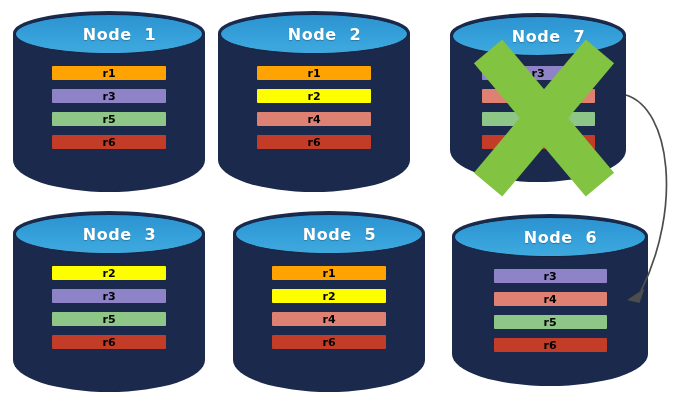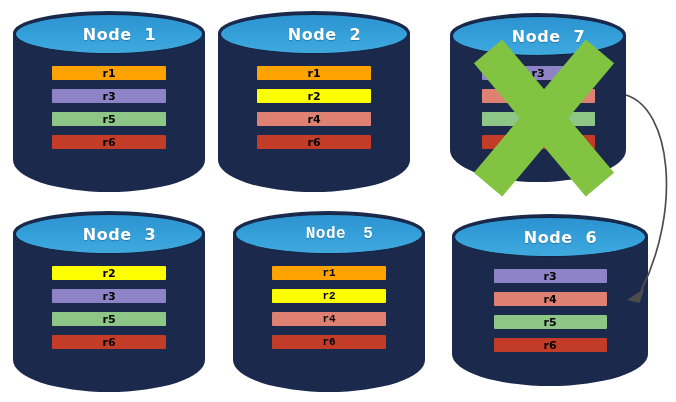--- a/index.html
+++ b/index.html
@@ -34,21 +34,21 @@
     display:flex;align-items:center;justify-content:center;
   }
   .cyl .row .rlabel{
     font-size:11px;font-weight:bold;color:#000;line-height:1;
   }
   
   .n1{left:13px;top:11px;width:192px;height:181px;}
   .n2{left:218px;top:11px;width:192px;height:181px;}
   .n3{left:450px;top:13px;width:176px;height:169px;}
   .n4{left:13px;top:211px;width:192px;height:181px;}
-  .n5{left:233px;top:211px;width:192px;height:181px;font-family:Liberation Mono, monospace;}
+  .n5{left:233px;top:211px;width:192px;height:181px;}
   .n6{left:452px;top:214px;width:196px;height:172px;}
   .n3 .rows{top:53px;}
   .n3 .row,.n6 .row{width:113px;}
   
   .fail-x{position:absolute;left:488px;top:52px;width:112px;height:131px;z-index:5;}
   .fail-x .bar{
     position:absolute;left:50%;top:50%;width:37px;height:174px;
     transform:translate(-50%,-50%) rotate(40deg);
   }
   .fail-x .bar2{transform:translate(-50%,-50%) rotate(-40deg);}

